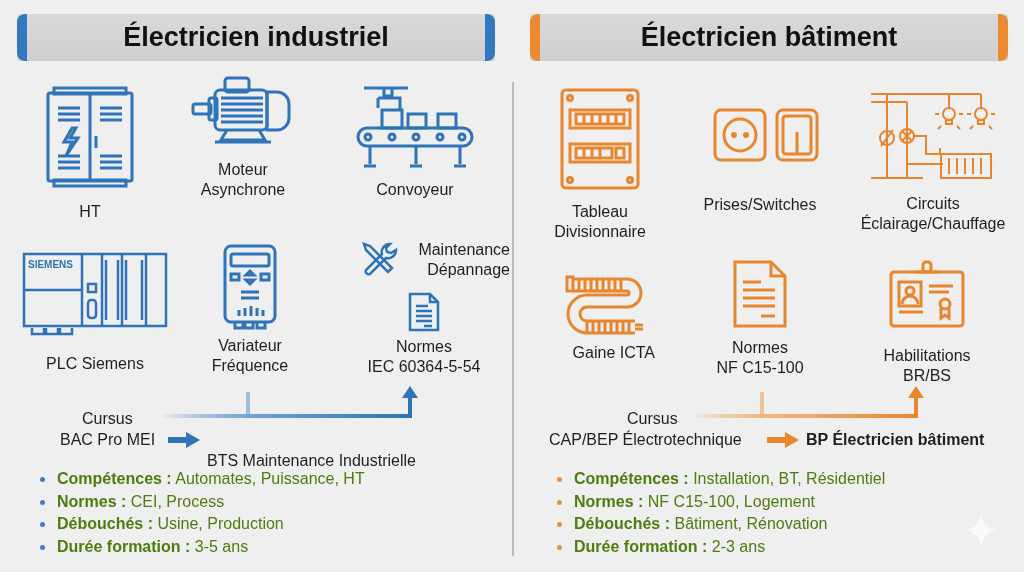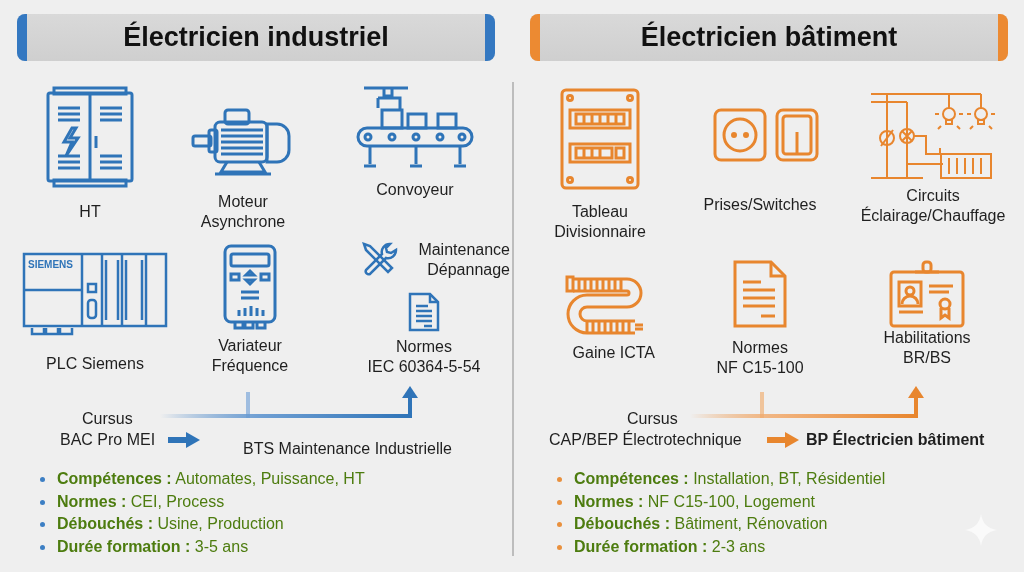--- a/index.html
+++ b/index.html
@@ -6,21 +6,21 @@
   html, body { width: 1024px; height: 572px; overflow: hidden; }
   body {
     background: #efefef;
     font-family: "Liberation Sans", "DejaVu Sans", sans-serif;
     color: #1a1a1a;
     position: relative;
   }
   .header {
     position: absolute; top: 14px; height: 47px;
     background: linear-gradient(#d9d9d9, #cfcfcf);
-    border-radius: 8px;
+    border-radius: 3px;
     display: flex; align-items: center; justify-content: center;
     font-weight: bold; font-size: 27px; color: #111;
   }
   .header::before, .header::after {
     content: ""; position: absolute; top: 0; bottom: 0; width: 10px;
   }
   .header::before { left: 0; border-radius: 8px 0 0 8px; }
   .header::after { right: 0; border-radius: 0 8px 8px 0; }
   .h-left { left: 17px; width: 478px; }
   .h-right { left: 530px; width: 478px; }
@@ -60,21 +60,21 @@
       <rect x="10" y="94" width="72" height="6"></rect>
     <rect x="4" y="7" width="84" height="88" rx="2"></rect>
       <line x1="46" y1="7" x2="46" y2="95"></line>
     <path d="M14 22h22M14 28h22M14 34h22M56 22h22M56 28h22M56 34h22M14 70h22M14 76h22M14 82h22M56 70h22M56 76h22M56 82h22"></path>
     <path d="M28 42l-8 14h8l-6 14 12-18h-8l6-10z"></path>
       <line x1="52" y1="50" x2="52" y2="62"></line>
   </svg>
   <span class="lbl" style="margin-top:14px">HT</span>
 </div>
 
-<div class="item" style="left:188px;top:106px;width:110px;">
+<div class="item" style="left:188px;top:74px;width:110px;">
   <svg width="104" height="72" viewBox="0 0 104 72" fill="none" stroke="#2f74b8" stroke-width="3">
     <rect x="34" y="4" width="24" height="14" rx="3"></rect>
       <rect x="2" y="30" width="18" height="10" rx="2"></rect>
     <rect x="18" y="24" width="8" height="22" rx="2"></rect>
       <rect x="24" y="16" width="52" height="40" rx="5"></rect>
     <path d="M76 18h10a12 12 0 0 1 12 12v14a12 12 0 0 1-12 12h-10z"></path>
     <path d="M30 24h42M30 30h42M30 36h42M30 42h42M30 48h42"></path>
     <path d="M36 56l-6 10h44l-6-10M24 68h56"></path>
   </svg>
   <span class="lbl" style="margin-top:14px">Moteur</span>
@@ -158,21 +158,21 @@
   <rect x="86" y="8" width="4" height="26" fill="#9fbde0"></rect>
   <path d="M0 32h250v-20" fill="none" stroke="url(#gb)" stroke-width="4"></path>
   <path d="M242 14l8-12 8 12z" fill="#2f74b8"></path>
 </svg>
 <div class="cursus" style="left:82px;top:410px;">Cursus</div>
 <div class="cursus" style="left:60px;top:431px;">BAC Pro MEI</div>
 <svg style="position:absolute;left:168px;top:432px" width="32" height="16" viewBox="0 0 32 16">
     <rect x="0" y="5" width="20" height="6" fill="#2f74b8"></rect>
     <path d="M18 0l14 8-14 8z" fill="#2f74b8"></path>
   </svg>
-<div class="cursus" style="left:207px;top:440px;margin-left:36px;">BTS Maintenance Industrielle</div>
+<div class="cursus" style="left:207px;top:452px;">BTS Maintenance Industrielle</div>
 
 <ul class="bullets bl" style="left:38px;top:468px;">
   <li><b>Compétences :</b><span> Automates, Puissance, HT</span></li>
   <li><b>Normes :</b><span> CEI, Process</span></li>
   <li><b>Débouchés :</b><span> Usine, Production</span></li>
   <li><b>Durée formation :</b><span> 3-5 ans</span></li>
 </ul>
 
 <div class="item" style="left:545px;top:88px;width:110px;">
   <svg width="80" height="102" viewBox="0 0 80 102" fill="none" stroke="#e8862e" stroke-width="3">
@@ -214,21 +214,21 @@
       <path d="M33 39l10 10M43 39l-10 10"></path>
     <path d="M45 44h12v18h14v-6M38 72h36"></path>
     <rect x="72" y="62" width="50" height="24"></rect>
       <path d="M80 66v16M88 66v16M96 66v16M104 66v16M112 66v16"></path>
     <circle cx="80" cy="22" r="6"></circle>
       <path d="M77 28h6v4h-6z"></path>
       <circle cx="112" cy="22" r="6"></circle>
       <path d="M109 28h6v4h-6z"></path>
     <path d="M66 22h4M90 22h4M72 34l-3 3M88 34l3 3M98 22h4M122 22h4M104 34l-3 3M120 34l3 3"></path>
   </svg>
-  <span class="lbl" style="margin-top:2px">Circuits</span>
+  <span class="lbl" style="margin-top:10px">Circuits</span>
   <span class="lbl">Éclairage/Chauffage</span>
 </div>
 
 <div class="item" style="left:555px;top:275px;width:100px;text-align:right;">
   <svg width="80" height="62" viewBox="0 0 80 62" fill="none" stroke="#e8862e" stroke-width="3">
     <rect x="2" y="2" width="6" height="14"></rect>
     <path d="M8 4h54a14 14 0 0 1 0 28H22a7 7 0 0 0 0 14h48M8 16h54a2 2 0 0 1 0 4H22a19 19 0 0 0 0 38h48"></path>
     <path d="M14 4v12M20 4v12M26 4v12M32 4v12M38 4v12M44 4v12M50 4v12M56 4v12M22 46v12M28 46v12M34 46v12M40 46v12M46 46v12M52 46v12M58 46v12M64 46v12M70 50h8M70 54h8"></path>
   </svg>
   <span class="lbl" style="margin-top:6px">Gaine ICTA</span>
@@ -248,21 +248,21 @@
     <rect x="34" y="2" width="8" height="10" rx="3"></rect>
       <path d="M26 12h24"></path>
     <rect x="2" y="12" width="72" height="54" rx="3"></rect>
       <rect x="10" y="22" width="22" height="24"></rect>
     <circle cx="21" cy="31" r="4"></circle>
       <path d="M13 44a8 8 0 0 1 16 0"></path>
       <path d="M10 52h24M40 26h24M40 32h20"></path>
     <circle cx="56" cy="44" r="5"></circle>
       <path d="M52 48v10l4-3 4 3v-10"></path>
   </svg>
-  <span class="lbl" style="margin-top:0">Habilitations</span>
+  <span class="lbl" style="margin-top:18px">Habilitations</span>
   <span class="lbl">BR/BS</span>
 </div>
 
 <svg style="position:absolute;left:690px;top:384px" width="250" height="40" viewBox="0 0 250 40">
   <defs>
       <linearGradient id="go" x1="0" x2="1">
         <stop offset="0" stop-color="#ec8a32" stop-opacity="0"></stop>
         <stop offset="0.4" stop-color="#f1b27c"></stop>
         <stop offset="1" stop-color="#e8862e"></stop>
       </linearGradient>

